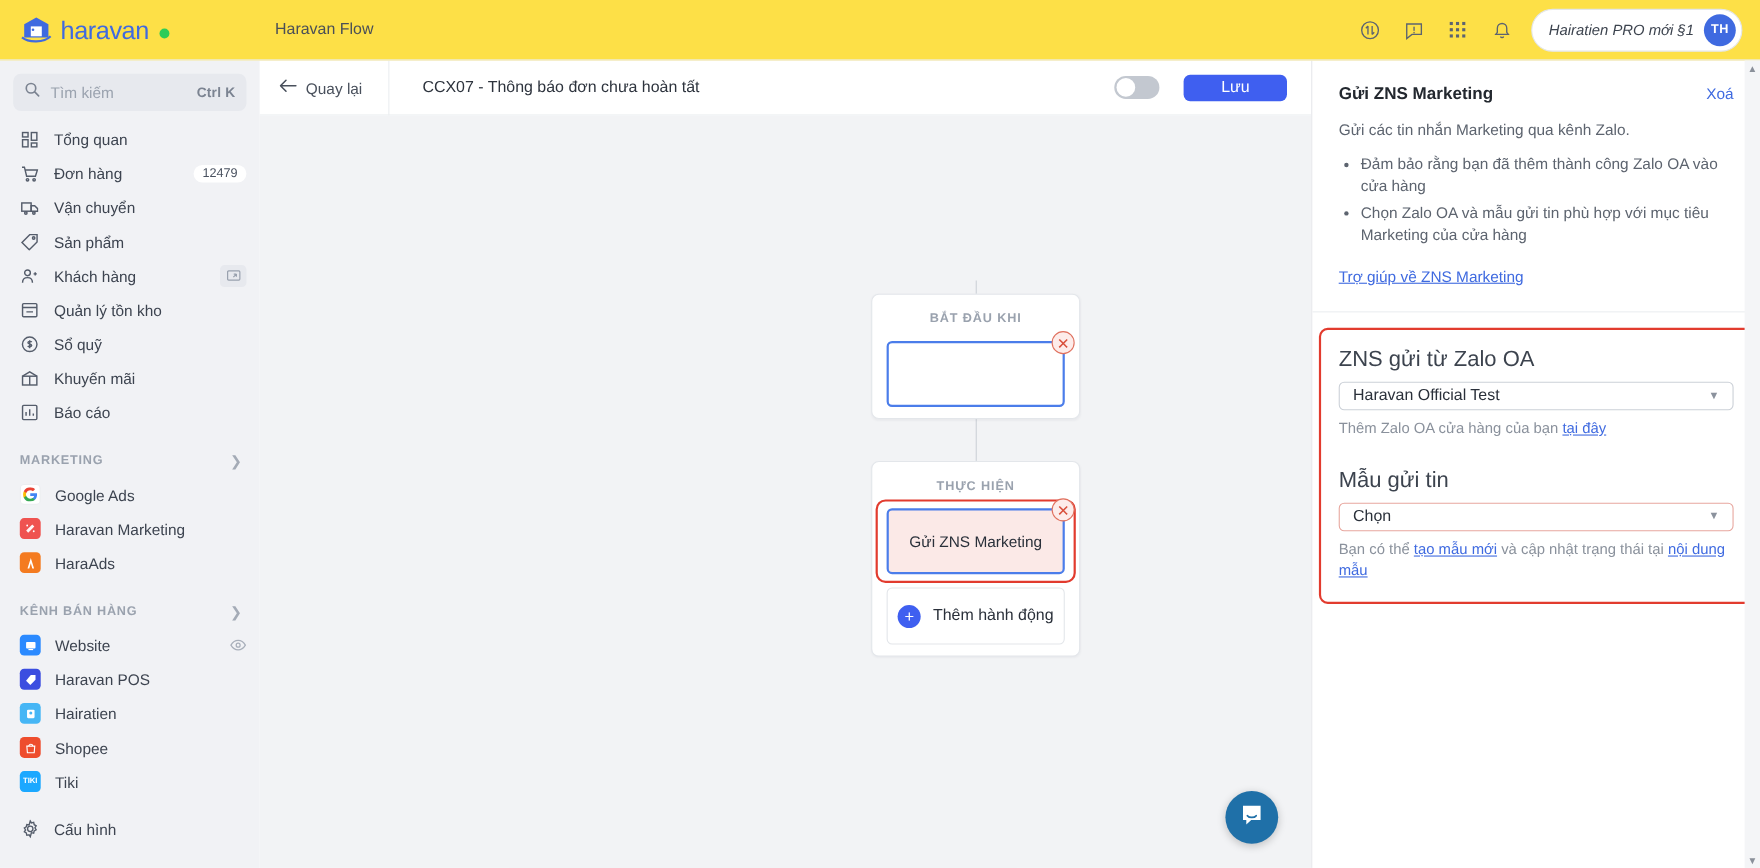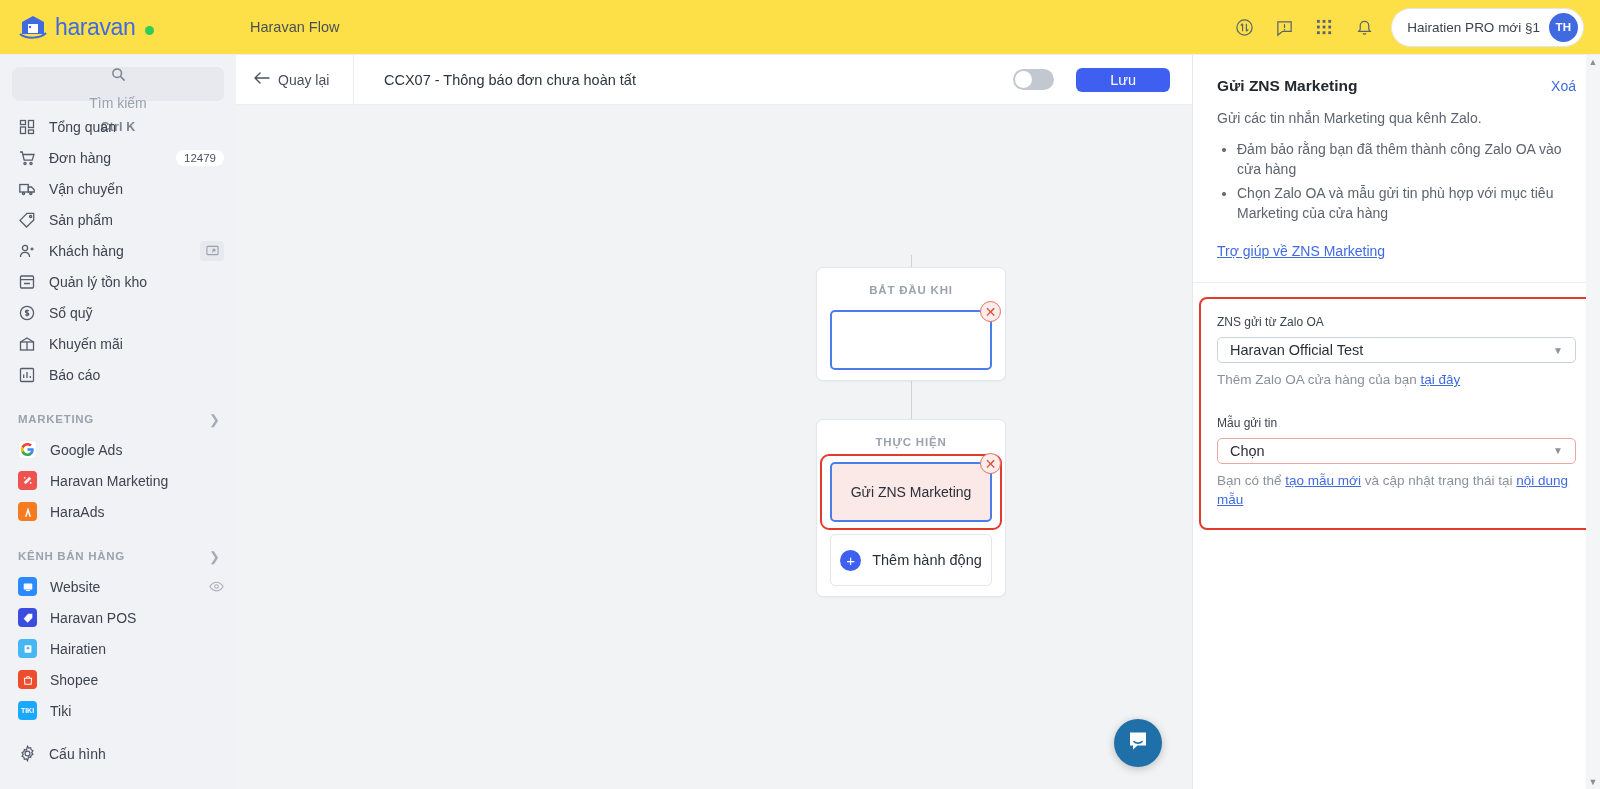--- a/index.html
+++ b/index.html
@@ -24,38 +24,38 @@
   .brand-text { font-size: 23px; color: #3f6ae0; letter-spacing: -0.4px; font-weight: 400; }
   .brand-dot { width: 9px; height: 9px; border-radius: 50%; background: #2ecc58; margin-left: 3px; margin-top:6px;}
   .app-title { font-size: 14.5px; color: #4a4f57; margin-left: 14px; }
   .topbar-right { margin-left: auto; display: flex; align-items: center; gap: 14px; padding-right: 16px; }
   .tb-icon { width: 26px; height: 26px; display: flex; align-items: center; justify-content: center; color: #5c6370; cursor: pointer; }
   .account-pill {
     display: flex; align-items: center; gap: 9px;
     border: 1px solid #e3e6ea; border-radius: 22px;
     padding: 4px 5px 4px 15px; cursor: pointer; background: #fff;
   }
-  .account-name { font-size: 13.5px; color: #3c434e; white-space: nowrap; }
+  .account-name { font-size: 13.5px; color: #3c434e; white-space: nowrap; font-style: italic; }
   .avatar {
     width: 29px; height: 29px; border-radius: 50%; background: #3f6ae0;
     color: #fff; font-size: 11.5px; font-weight: 700;
     display: flex; align-items: center; justify-content: center; letter-spacing: .3px;
   }
 
   
   .body { display: flex; flex: 1; min-height: 0; }
 
   
   .sidebar {
     width: 236px; min-width: 236px; background: #f1f2f5;
     padding: 10px 0 0 0; overflow: hidden; position: relative;
   }
   .search-box {
     margin: 2px 12px 10px 12px; height: 34px; background: #e7e9ee;
-    border-radius: 7px; display: flex; align-items: center; padding: 0 10px; gap: 9px; cursor: text; flex-direction: column;
+    border-radius: 7px; display: flex; align-items: center; padding: 0 10px; gap: 9px; cursor: text;
   }
   .search-ph { font-size: 14px; color: #9ba3af; flex: 1; }
   .search-kbd { font-size: 12.5px; color: #7b8391; font-weight: 600; letter-spacing: .2px;}
   .nav-item {
     height: 31px; display: flex; align-items: center; gap: 13px;
     padding: 0 12px 0 18px; cursor: pointer; font-size: 14px; color: #3d4450;
   }
   .nav-ico { width: 18px; height: 18px; flex: none; display:flex; align-items:center; justify-content:center; color:#555d6b; }
   .nav-label { flex: 1; white-space: nowrap; }
   .badge-count {
@@ -87,21 +87,21 @@
   .subbar-right { margin-left: auto; display: flex; align-items: center; gap: 22px; padding-right: 22px; }
   .toggle { width: 41px; height: 21px; border-radius: 11px; background: #c3c8d0; position: relative; cursor: pointer; }
   .toggle::after { content:''; position: absolute; width: 17px; height: 17px; border-radius: 50%; background: #fff; top: 2px; left: 2px; }
   .save-btn {
     background: #3f5ff0; color: #fff; font-size: 14.5px; border: none; border-radius: 6px;
     padding: 0 34px; height: 24px; cursor: pointer; font-family: inherit;
   }
 
   .canvas { flex: 1; background: #f2f3f5; position: relative; overflow: hidden; }
 
-  .flow { position: absolute; left: 580px; top: 150px; width: 190px; }
+  .flow { position: absolute; left: 556px; top: 150px; width: 190px; }
   .node-card {
     background: #fff; border: 1px solid #e3e6ea; border-radius: 7px;
     box-shadow: 0 1px 2px rgba(16,24,40,.04); position: relative; padding-bottom: 10px;
   }
   .node-head {
     text-align: center; font-size: 11.5px; letter-spacing: .8px; color: #9aa2ae;
     font-weight: 600; padding: 16px 0 14px;
   }
   .inner-box {
     margin: 0 13px; border: 2px solid #4b7dea; border-radius: 5px; background: #fff;
@@ -141,21 +141,21 @@
   .rp-titlerow { display: flex; align-items: baseline; }
   .rp-title { font-size: 15.5px; font-weight: 700; color: #23282f; flex: 1; }
   .rp-delete { font-size: 14px; color: #3f6ae0; cursor: pointer; }
   .rp-desc { font-size: 14px; color: #5d646f; margin-top: 15px; }
   .rp-list { margin: 13px 0 0 20px; }
   .rp-list li { font-size: 14px; color: #5d646f; line-height: 1.45; margin-bottom: 3px; }
   .rp-help { display: inline-block; margin-top: 17px; font-size: 14px; color: #3f6ae0; text-decoration: underline; cursor: pointer; }
 
   .rp-form { margin: 14px 6px 0 6px; padding: 18px 18px 20px; position: relative; }
   .form-ring { position: absolute; inset: 0; border: 2px solid #e23b2e; border-radius: 8px; pointer-events: none; }
-  .fld-label { font-size: 12px; color: #3c434e; margin-bottom: 8px; }
+  .fld-label { font-size: 20px; color: #3c434e; margin-bottom: 8px; }
   .select {
     height: 26px; border: 1px solid #ccd1d8; border-radius: 5px; background: #fff;
     display: flex; align-items: center; padding: 0 12px; cursor: pointer;
   }
   .select.err { border-color: #e8a79f; }
   .select-val { flex: 1; font-size: 14.5px; color: #2a303a; }
   .caret { color: #8b929d; font-size: 10px; }
   .fld-hint { font-size: 13.5px; color: #8a919c; margin-top: 7px; line-height: 1.45; }
   .fld-hint a { color: #3f6ae0; text-decoration: underline; cursor: pointer; }
   .fld-gap { height: 26px; }

